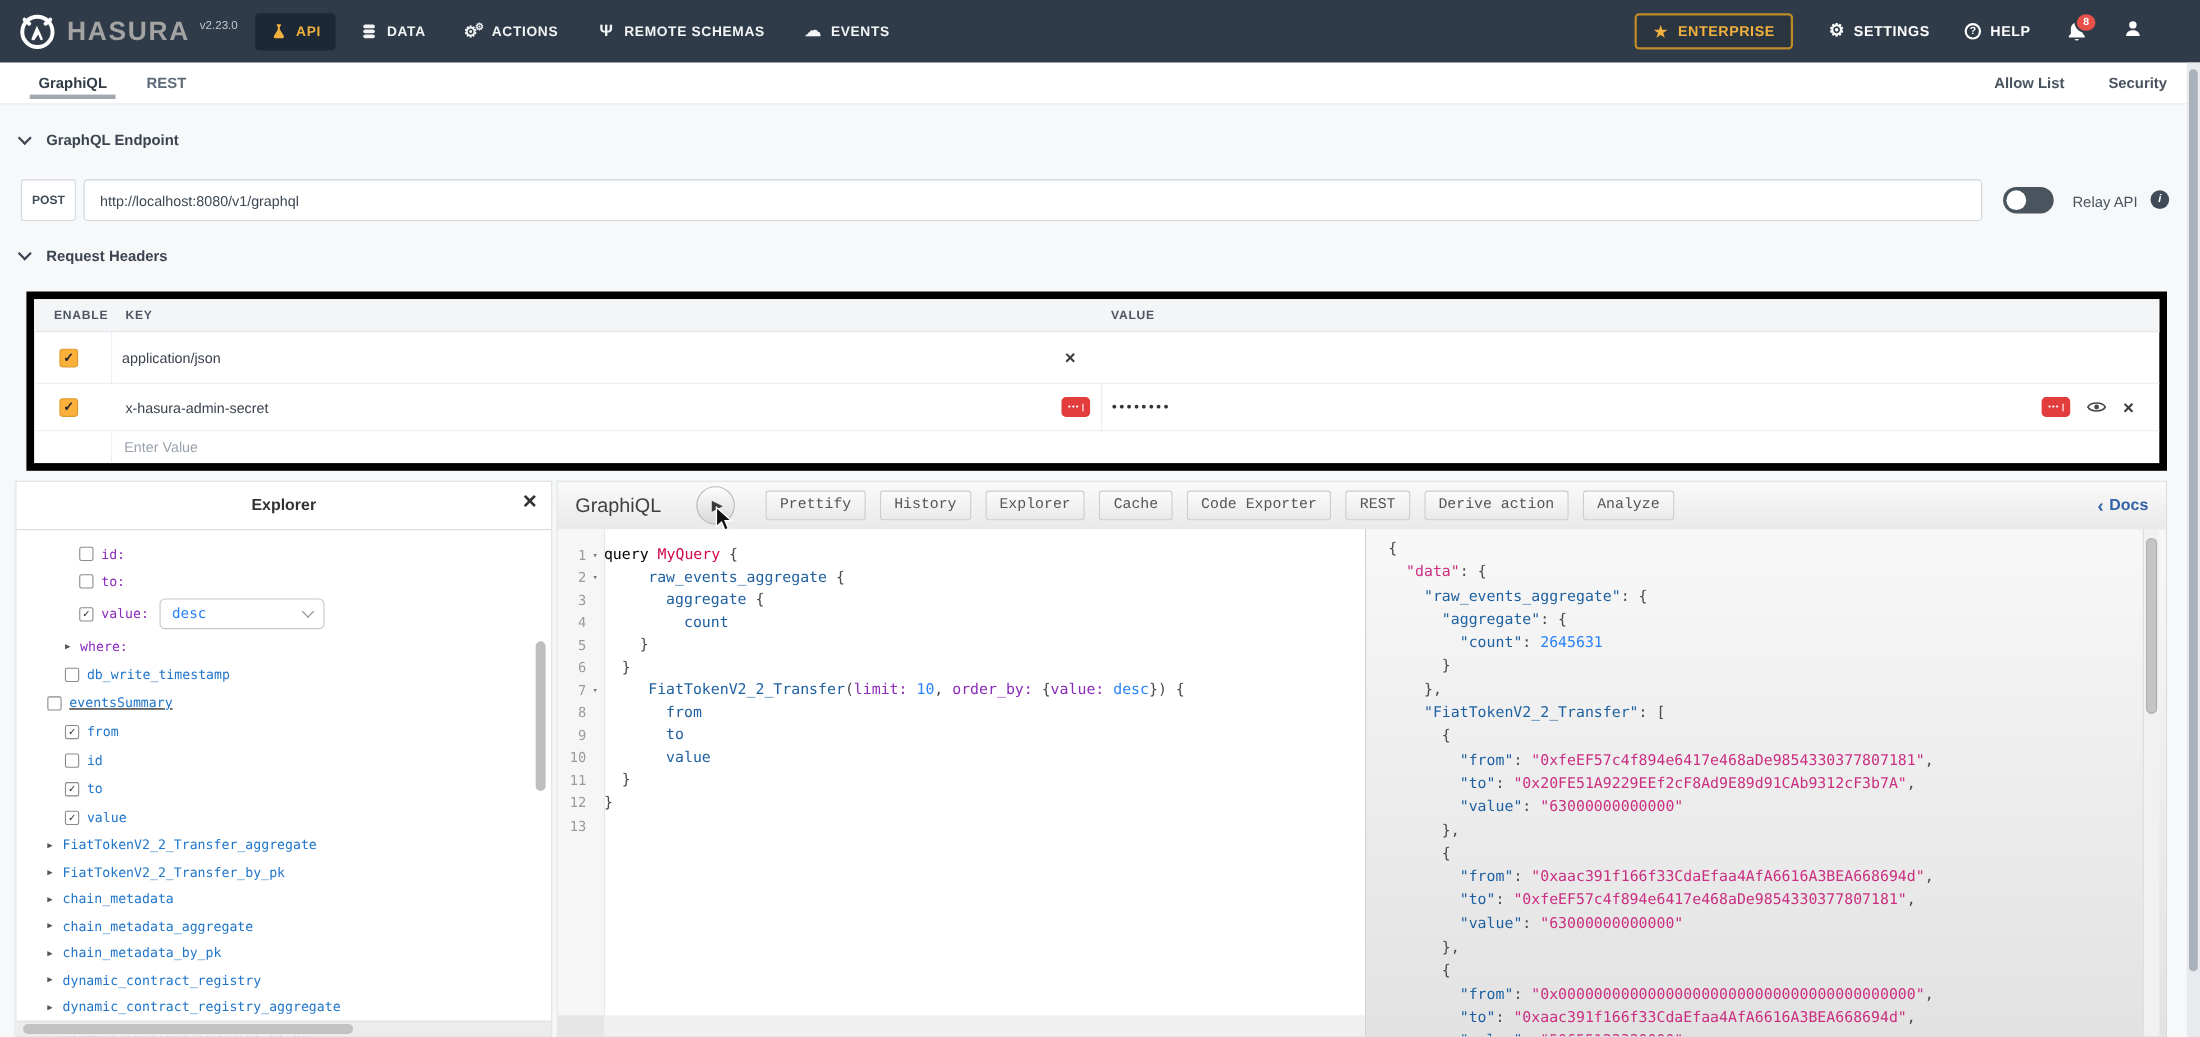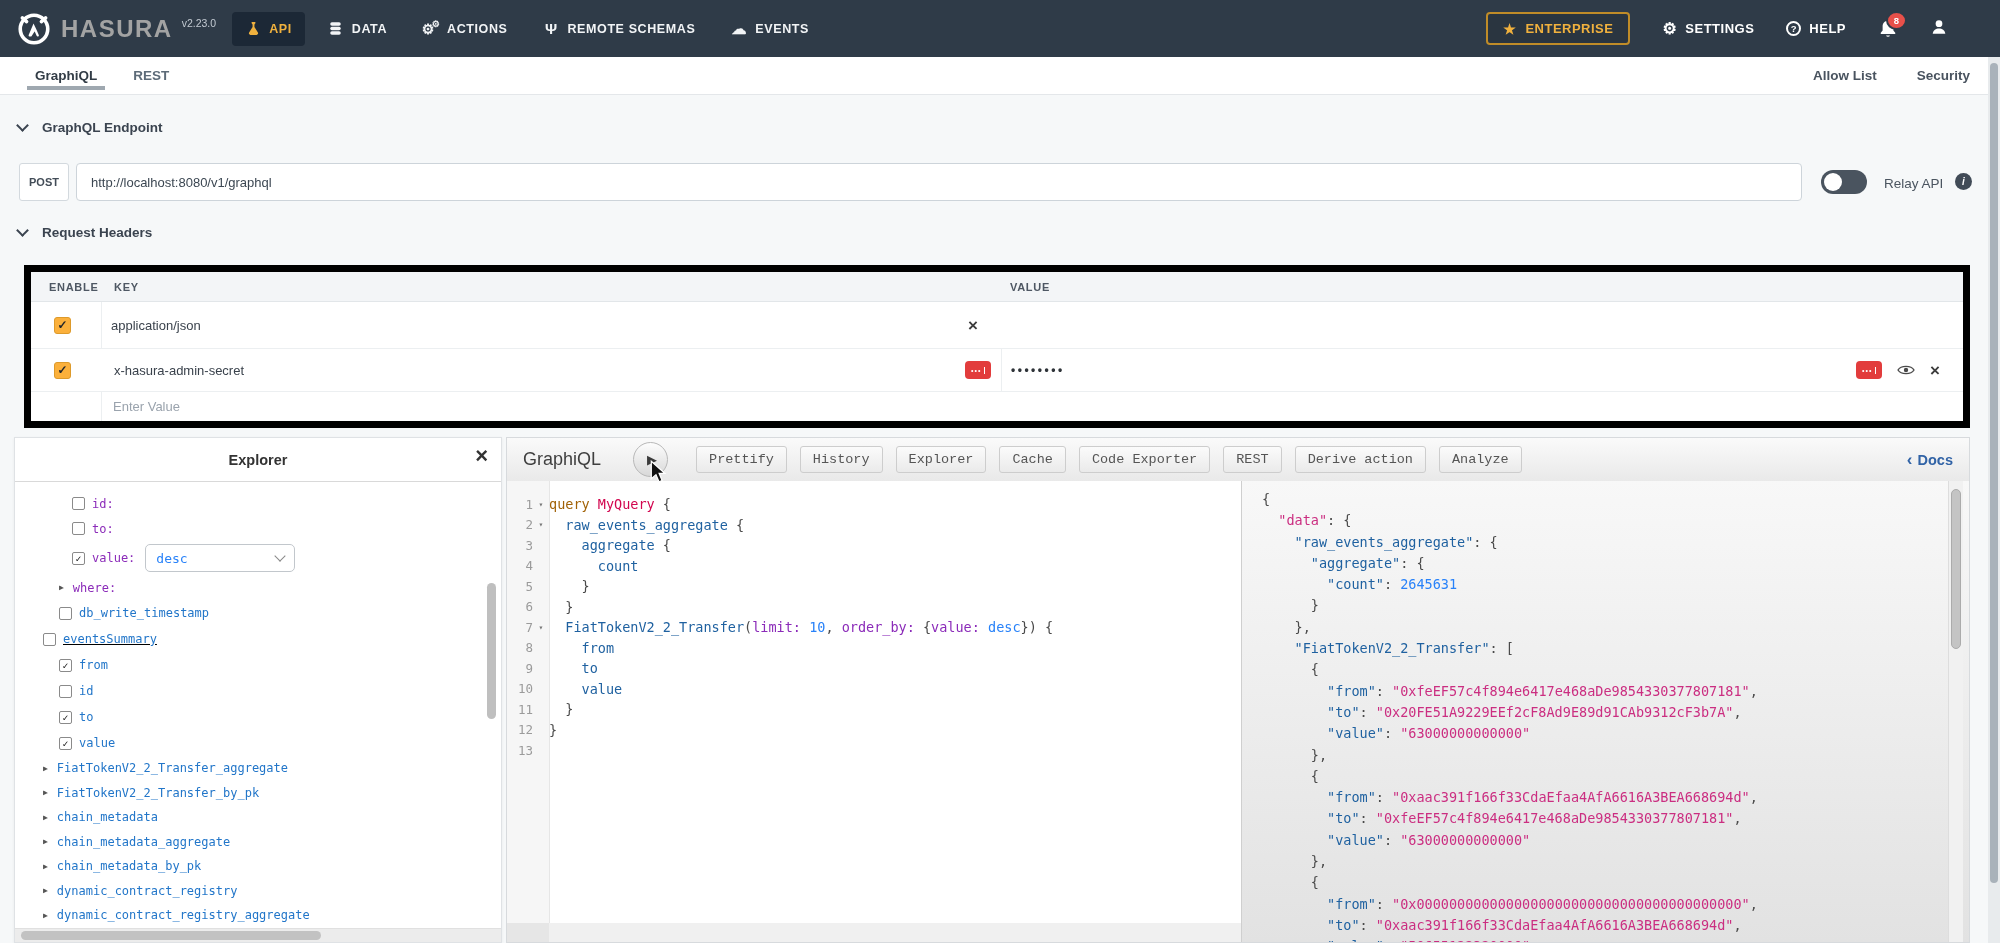--- a/index.html
+++ b/index.html
@@ -126,21 +126,21 @@
   .varbar-label{margin-left:50px;font-size:11px;font-weight:bold;color:#4c4c4c;letter-spacing:1.2px;}
   .varstrip{position:absolute;left:0;top:442px;bottom:0;width:734px;background:#f0f0f0;}
   .varstrip::before{content:"";position:absolute;left:0;top:0;bottom:0;width:42px;background:#e6e6e6;}
   .result{position:absolute;left:734px;top:43px;right:0;bottom:0;background:linear-gradient(#f8f8f8,#e2e2e2);
           border-left:1px solid #cfcfcf;overflow:hidden;}
   .res-lines{position:absolute;left:20px;top:8px;}
   .res-line{height:21.3px;line-height:21.3px;font-family:"DejaVu Sans Mono",monospace;font-size:13.5px;white-space:pre;}
   .res-track{position:absolute;right:6px;width:14px;top:0;bottom:0;background:#f1f1f1;border-left:1px solid #dddddd;}
   .res-thumb{position:absolute;right:8px;top:8px;width:10px;height:160px;border-radius:5px;background:#c4c4c4;border:1px solid #ababab;box-sizing:border-box;}
   
-  .tk-kw{color:#a16207;text-align:center;} .tk-def{color:#D2054E;} .tk-fld{color:#1F61A0;} .tk-arg{color:#8B2BB9;}
+  .tk-kw{color:#000000;text-align:center;} .tk-def{color:#D2054E;} .tk-fld{color:#1F61A0;margin-left:24px;} .tk-arg{color:#8B2BB9;}
   .tk-num{color:#2882F9;} .tk-p{color:#4a4a4a;} .tk-pl{color:#4a4a4a;}
   .tk-key{color:#1F61A0;} .tk-dkey{color:#CB2E81;} .tk-str{color:#CB2E81;}
   
   .page-scroll{position:absolute;right:0;top:57px;width:12px;bottom:0;background:#e8ebed;}
   .page-thumb{position:absolute;left:2px;top:6px;width:8px;height:820px;border-radius:4px;background:#a9b2ba;}
   .cursor{position:absolute;left:650px;top:460px;width:17px;height:24px;z-index:50;pointer-events:none;}
 </style>
 </head>
 <body>
 

